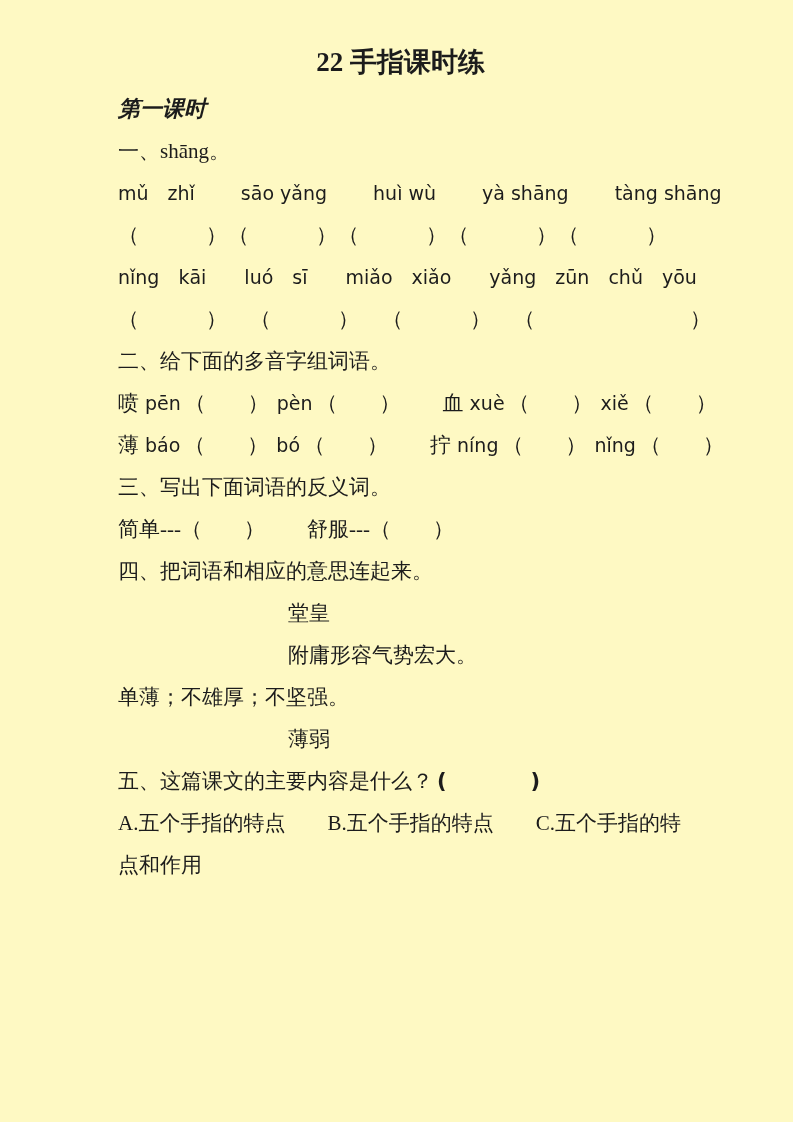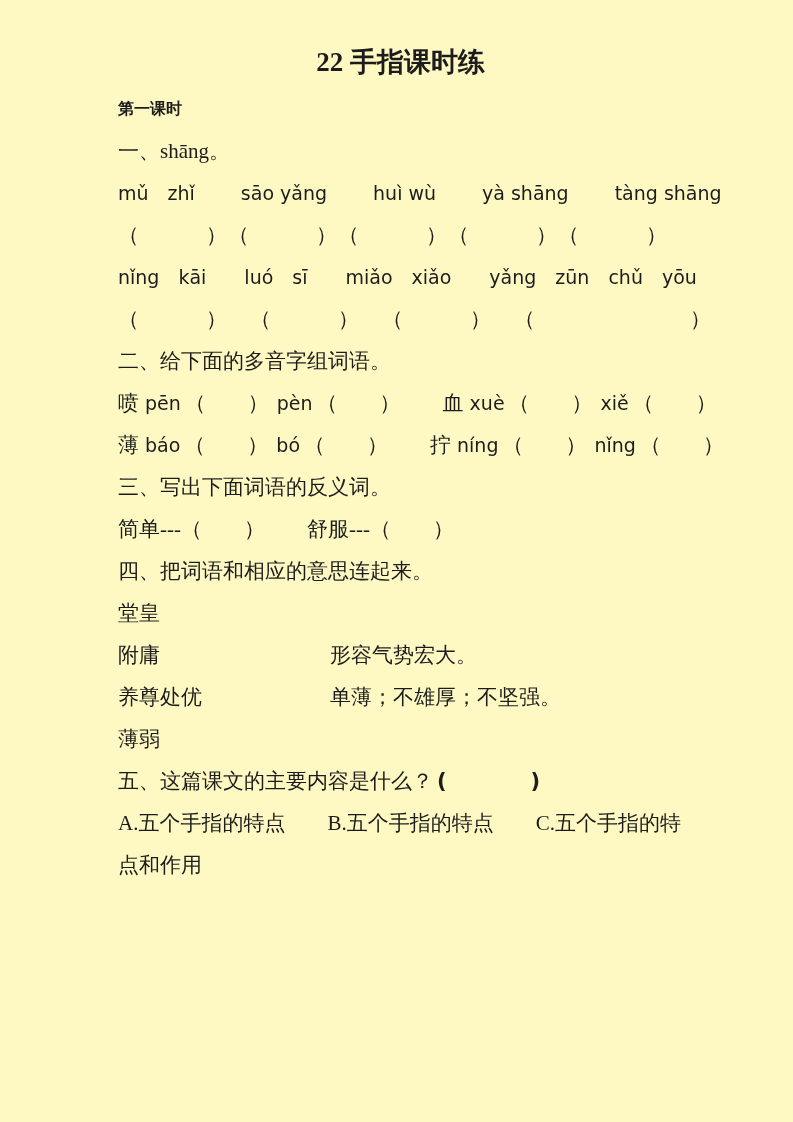--- a/index.html
+++ b/index.html
@@ -7,36 +7,36 @@
     width:793px;height:1122px;background:#fef9c3;color:#1c1c1c;
     box-sizing:border-box;padding:36px 110px 0 118px;
     font-family:"Liberation Serif","DejaVu Serif",serif;
     font-size:21px;position:relative;overflow:hidden;
   }
   .line{line-height:42px;white-space:nowrap;}
   .title{
     text-align:center;font-weight:bold;font-size:27px;line-height:52px;
     white-space:nowrap;
   }
-  .subtitle{font-weight:bold;font-size:16px;line-height:42px;}
+  .subtitle{font-weight:bold;font-size:22px;line-height:42px;font-style:italic;}
   .py{
     font-family:"DejaVu Sans","Liberation Sans",sans-serif;
     font-size:19px;
   }
   .pyrow{display:flex;align-items:baseline;}
   .pyrow .py{display:inline-block;}
   .pyrow1 .py{margin-right:46px;}
   .pyrow2 .py{margin-right:38px;}
   .parenrow{letter-spacing:1px;}
   .mcrow{display:flex;align-items:baseline;line-height:42px;white-space:nowrap;}
   .mcrow .han{margin-right:6px;}
   .mcrow .py{margin-right:4px;}
   .mcrow .blank{margin-right:8px;}
   .mcrow .grp2{margin-left:34px;}
-  .match{display:flex;line-height:42px;white-space:nowrap;}
+  .match{display:flex;line-height:42px;white-space:nowrap;text-align:right;}
   .match .term{width:212px;flex:0 0 212px;}
   .ansblank{
     font-family:"DejaVu Sans","Liberation Sans",sans-serif;
     font-weight:bold;margin-left:4px;
   }
 </style>
 </head>
 <body>
 
 <div class="doc">
@@ -100,21 +100,20 @@
   <div class="line">四、把词语和相应的意思连起来。</div>
 
   <div class="match">
     <span class="term">堂皇</span>
   </div>
   <div class="match">
     <span class="term">附庸</span>
     <span class="def">形容气势宏大。</span>
   </div>
   <div class="match">
-    <span class="term">养尊处优</span>
     <span class="def">单薄；不雄厚；不坚强。</span>
   </div>
   <div class="match">
     <span class="term">薄弱</span>
   </div>
 
   <div class="line">
     <span>五、这篇课文的主要内容是什么？</span><span class="ansblank">(　　　　)</span>
   </div>
   <div class="line">A.五个手指的特点　　B.五个手指的特点　　C.五个手指的特</div>

